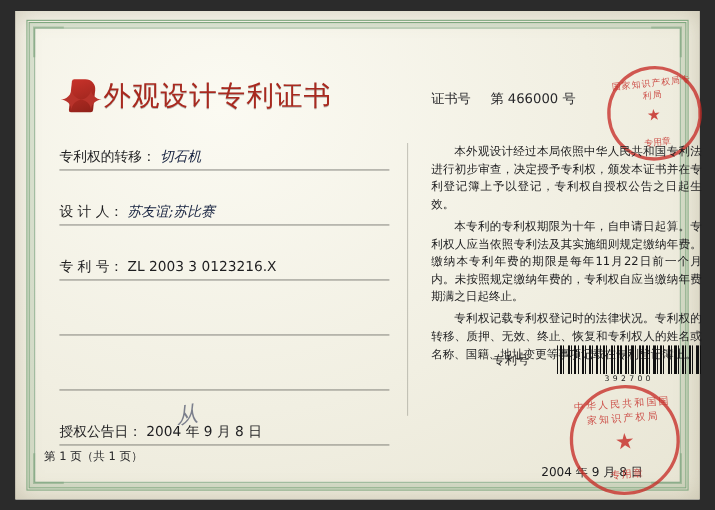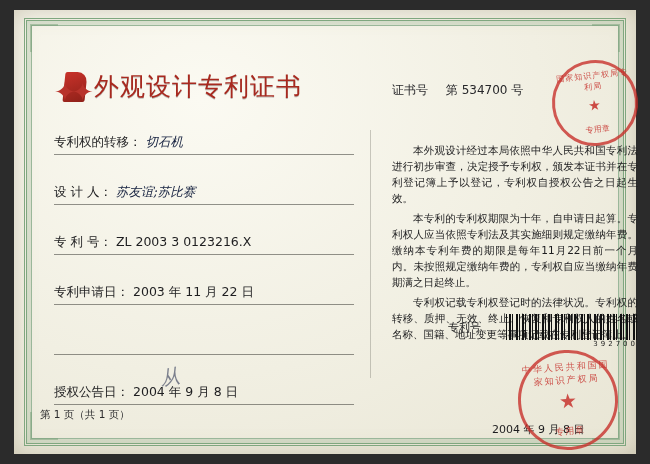--- a/index.html
+++ b/index.html
@@ -213,21 +213,21 @@
     position: absolute;
     left: 14px;
     height: 1px;
     background: rgba(60,60,55,0.55);
   }
 
   
   #right-col {
     position: absolute;
     left: 352px;
-    top: 108px;
+    top: 96px;
     width: 246px;
     font-size: 10.5px;
     line-height: 16px;
     color: #1d1d1f;
     text-align: justify;
   }
   #right-col p {
     margin: 0 0 4px 0;
     text-indent: 21px;
   }
@@ -253,21 +253,21 @@
       #111 10px 12px, transparent 12px 13px);
   }
   #barcode-digits {
     position: absolute;
     left: 466px;
     top: 306px;
     width: 132px;
     font-size: 7px;
     letter-spacing: 3px;
     color: #222;
-    text-align: right;
+    text-align: center;
   }
 
   
   #director {
     position: absolute;
     left: 356px;
     top: 336px;
     font-size: 12px;
     color: #1d1d1f;
   }
@@ -342,21 +342,21 @@
       <div id="title-block">
         <div id="title-logo">
           <div class="flag"></div>
           <div class="burst">✦✦</div>
         </div>
         <div id="title-text">外观设计专利证书</div>
       </div>
 
       <div id="cert-no-row">
         <span class="lbl">证书号</span>
-        <span class="val">第 534700 号</span>
+        <span class="val">第 466000 号</span>
       </div>
 
       <div class="seal" id="seal-top">
         <div class="arc">国家知识产权局专利局</div>
         <div class="star">★</div>
         <div class="bot">专用章</div>
       </div>
 
       <div class="field" style="top:100px">
         <span class="lbl">专利权的转移：</span>
@@ -369,24 +369,20 @@
         <span class="hand">苏友谊;苏比赛</span>
       </div>
       <div class="underline" style="top:170px; width:300px"></div>
 
       <div class="field" style="top:200px">
         <span class="lbl">专 利 号：</span>
         <span class="val">ZL 2003 3 0123216.X</span>
       </div>
       <div class="underline" style="top:220px; width:300px"></div>
 
-      <div class="field" style="top:250px">
-        <span class="lbl">专利申请日：</span>
-        <span class="val">2003 年 11 月 22 日</span>
-      </div>
       <div class="underline" style="top:270px; width:300px"></div>
 
       <div class="underline" style="top:320px; width:300px"></div>
 
       <div class="field" style="top:350px">
         <span class="lbl">授权公告日：</span>
         <span class="val">2004 年 9 月 8 日</span>
       </div>
       <div class="underline" style="top:370px; width:300px"></div>
 

